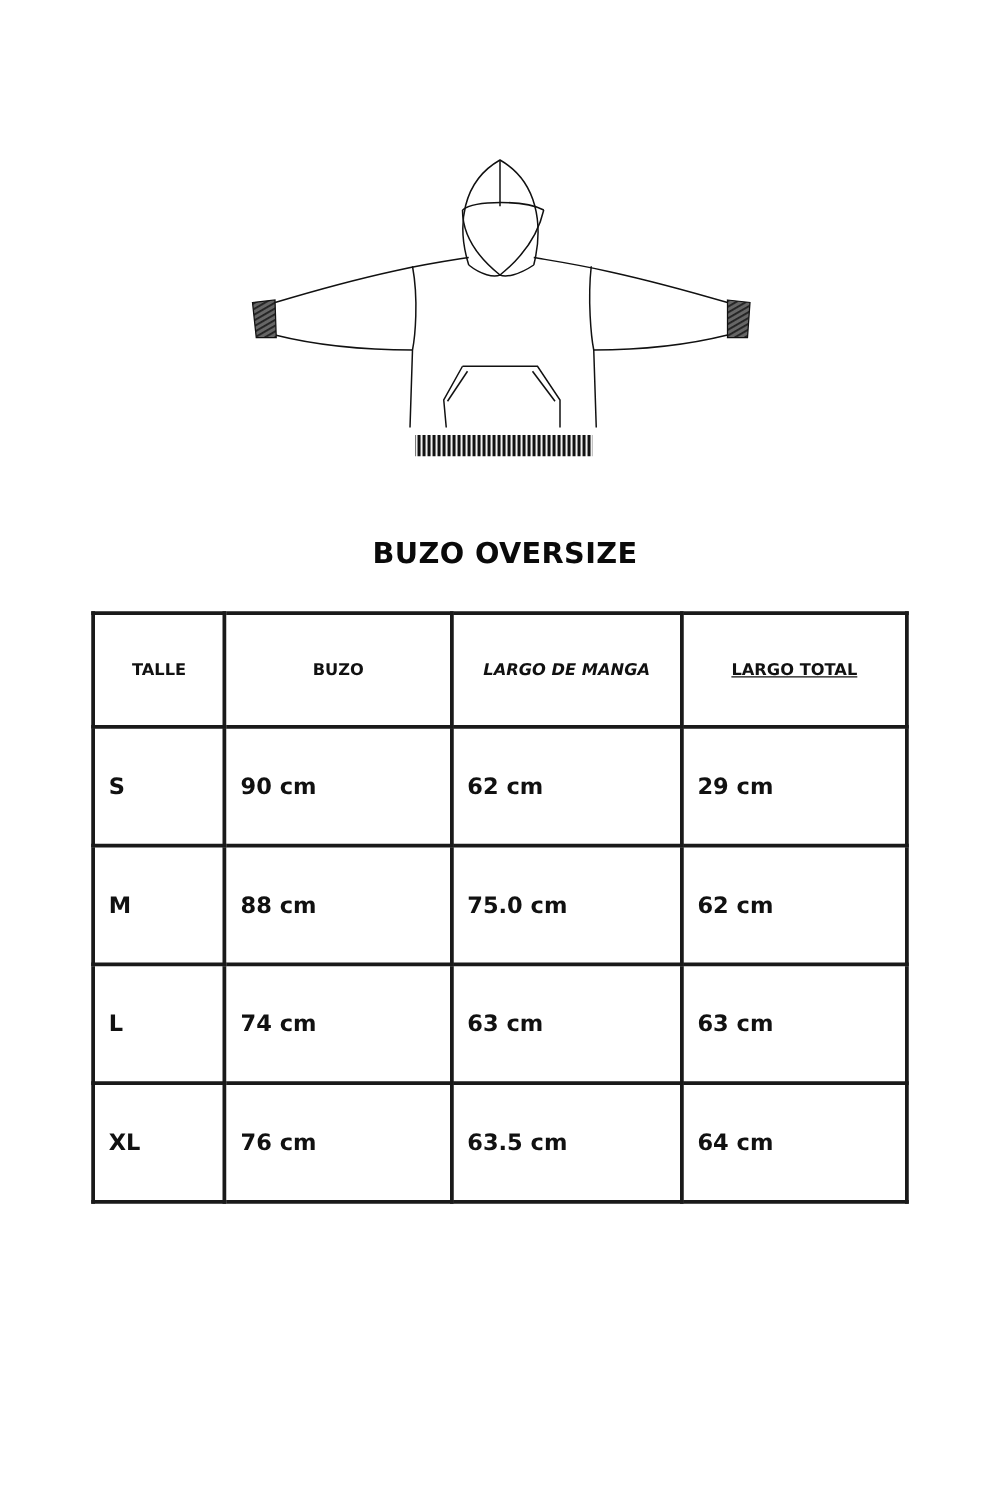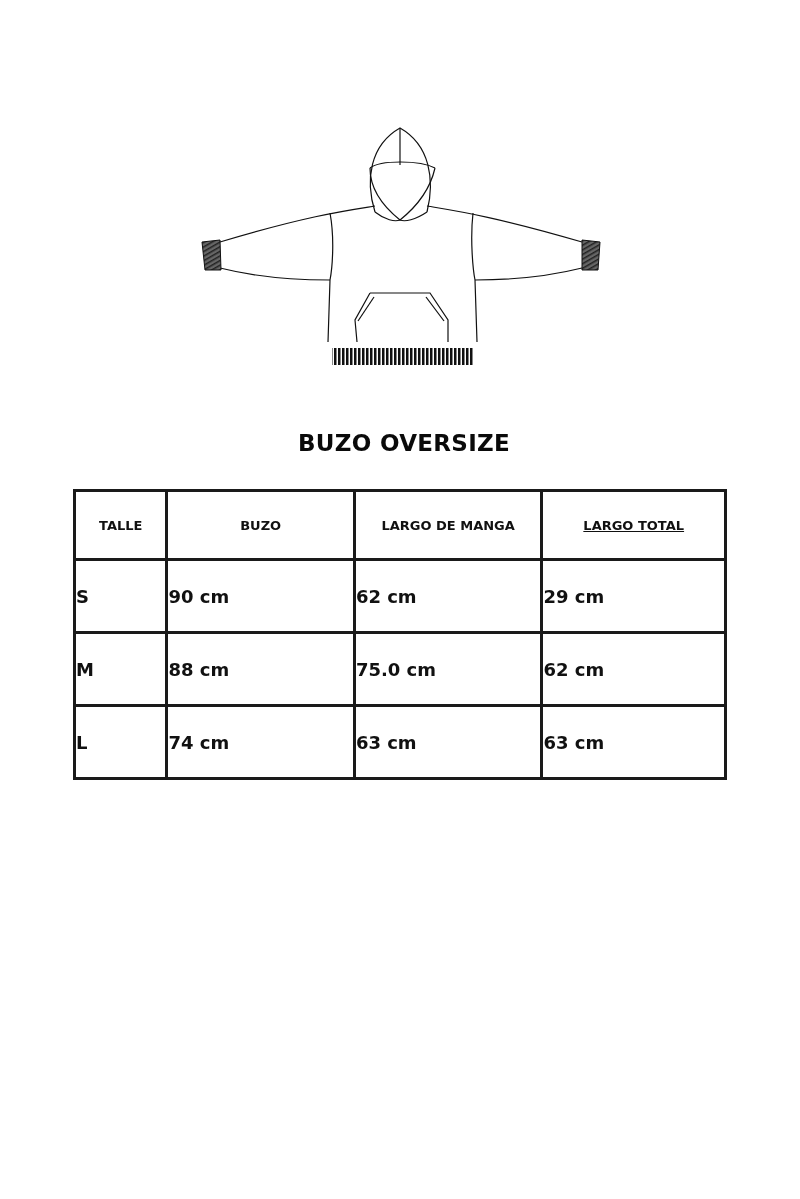--- a/index.html
+++ b/index.html
@@ -2,24 +2,24 @@
 <html><head>
 <meta charset="utf-8">
 <style>
   html, body { margin: 0; padding: 0; background: #ffffff; }
   body { width: 800px; height: 1199px; position: relative; overflow: hidden;
          font-family: "DejaVu Sans", "Liberation Sans", sans-serif; color: #111; }
   .illustration { position: absolute; left: 190px; top: 120px; width: 420px; height: 260px; }
   .title { position: absolute; left: 0; top: 430px; width: 808px; text-align: center;
            font-weight: bold; font-size: 23px; letter-spacing: 0.3px; color: #0a0a0a; }
   table.sizes { position: absolute; left: 73px; top: 489px; width: 654px; border-collapse: collapse; }
-  table.sizes td, table.sizes th { border: 3px solid #1a1a1a; font-weight: bold; padding: 0; }
+  table.sizes td, table.sizes th { border: 3px solid #1a1a1a; font-weight: bold; padding: 11px; }
   table.sizes th { height: 66px; font-size: 13px; }
   table.sizes td { height: 70px; font-size: 18px; }
-  .c1 { width: 90px; } .c2 { width: 186px; } .c3 { width: 186px; } .c4 { width: 182px; text-decoration: underline; }
+  .c1 { width: 90px; } .c2 { width: 186px; } .c3 { width: 186px; font-style: italic; } .c4 { width: 182px; text-decoration: underline; }
 </style>
 </head>
 <body>
 
 <svg class="illustration" viewBox="0 0 420 260" xmlns="http://www.w3.org/2000/svg">
   <defs>
     <pattern id="rib" width="4" height="4" patternUnits="userSpaceOnUse">
       <rect width="4" height="4" fill="#fff"></rect>
       <rect width="2.5" height="4" fill="#111"></rect>
     </pattern>
@@ -77,14 +77,20 @@
     <td>88 cm</td>
     <td>75.0 cm</td>
     <td>62 cm</td>
   </tr>
   <tr>
     <td>L</td>
     <td>74 cm</td>
     <td>63 cm</td>
     <td>63 cm</td>
   </tr>
+  <tr>
+    <td>XL</td>
+    <td>76 cm</td>
+    <td>63.5 cm</td>
+    <td>64 cm</td>
+  </tr>
 </tbody>
   </table>
 
 </body></html>

